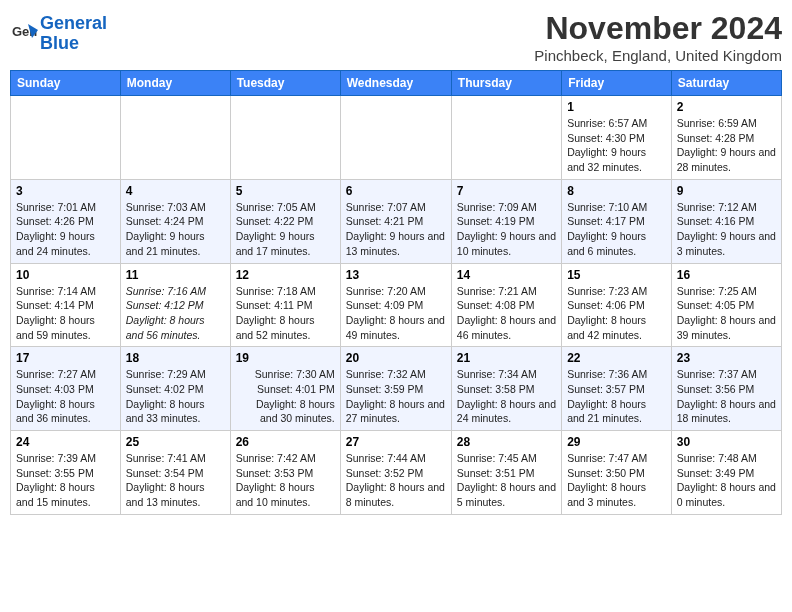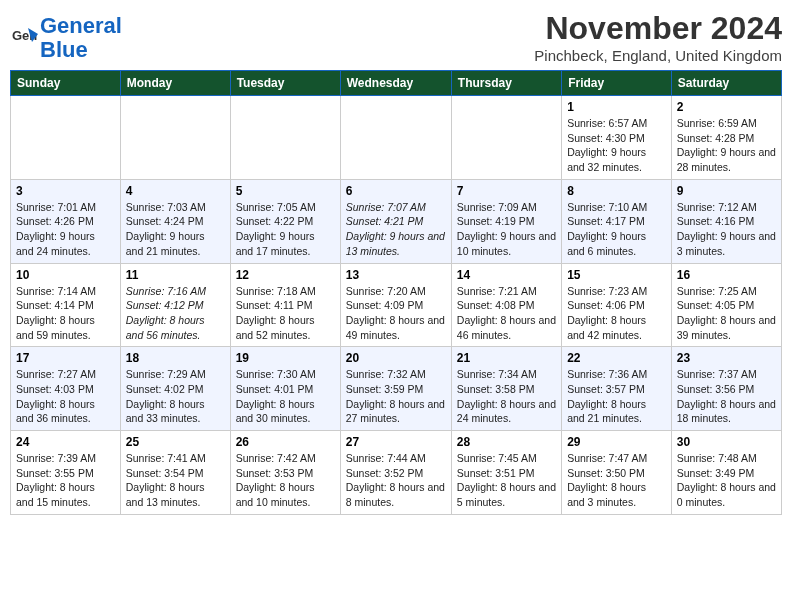--- a/index.html
+++ b/index.html
@@ -15,21 +15,21 @@
       justify-content: space-between;
       align-items: flex-start;
       margin-bottom: 6px;
     }
     .logo {
       display: flex;
       align-items: center;
       margin-top: 4px;
     }
     .logo-text {
-      font-size: 22px;
+      font-size: 18px;
       font-weight: bold;
       color: #333;
       line-height: 1.1;
     }
     .logo-text span {
       color: #1565C0;
     }
     .logo-icon {
       width: 28px;
       height: 28px;
@@ -46,21 +46,21 @@
     .location {
       font-size: 15px;
       color: #404040;
     }
     table {
       width: 100%;
       border-collapse: collapse;
       font-size: 11px;
     }
     thead tr th {
-      background-color: #14532d;
+      background-color: #3b82f6;
       color: #fff;
       font-size: 12px;
       font-weight: bold;
       text-align: left;
       padding: 5px 6px;
       border: 1px solid #1565C0;
     }
     tbody tr td {
       border: 1px solid #ccc;
       vertical-align: top;
@@ -153,21 +153,21 @@
 Daylight: 9 hours and 21 minutes.</div>
         </td>
         <td>
           <span class="day-num">5</span>
           <div class="day-info" style="white-space: pre-line;">Sunrise: 7:05 AM
 Sunset: 4:22 PM
 Daylight: 9 hours and 17 minutes.</div>
         </td>
         <td>
           <span class="day-num">6</span>
-          <div class="day-info" style="white-space: pre-line; font-style: italic;">Sunrise: 7:07 AM
+          <div class="day-info" style="white-space: pre-line;">Sunrise: 7:07 AM
 Sunset: 4:21 PM
 Daylight: 9 hours and 13 minutes.</div>
         </td>
         <td>
           <span class="day-num">7</span>
           <div class="day-info" style="white-space: pre-line;">Sunrise: 7:09 AM
 Sunset: 4:19 PM
 Daylight: 9 hours and 10 minutes.</div>
         </td>
         <td>
@@ -235,21 +235,21 @@
 Daylight: 8 hours and 36 minutes.</div>
         </td>
         <td>
           <span class="day-num">18</span>
           <div class="day-info" style="white-space: pre-line;">Sunrise: 7:29 AM
 Sunset: 4:02 PM
 Daylight: 8 hours and 33 minutes.</div>
         </td>
         <td>
           <span class="day-num">19</span>
-          <div class="day-info" style="white-space: pre-line;">Sunrise: 7:30 AM
+          <div class="day-info" style="white-space: pre-line; text-align: right;">Sunrise: 7:30 AM
 Sunset: 4:01 PM
 Daylight: 8 hours and 30 minutes.</div>
         </td>
         <td>
           <span class="day-num">20</span>
           <div class="day-info" style="white-space: pre-line;">Sunrise: 7:32 AM
 Sunset: 3:59 PM
 Daylight: 8 hours and 27 minutes.</div>
         </td>
         <td>

